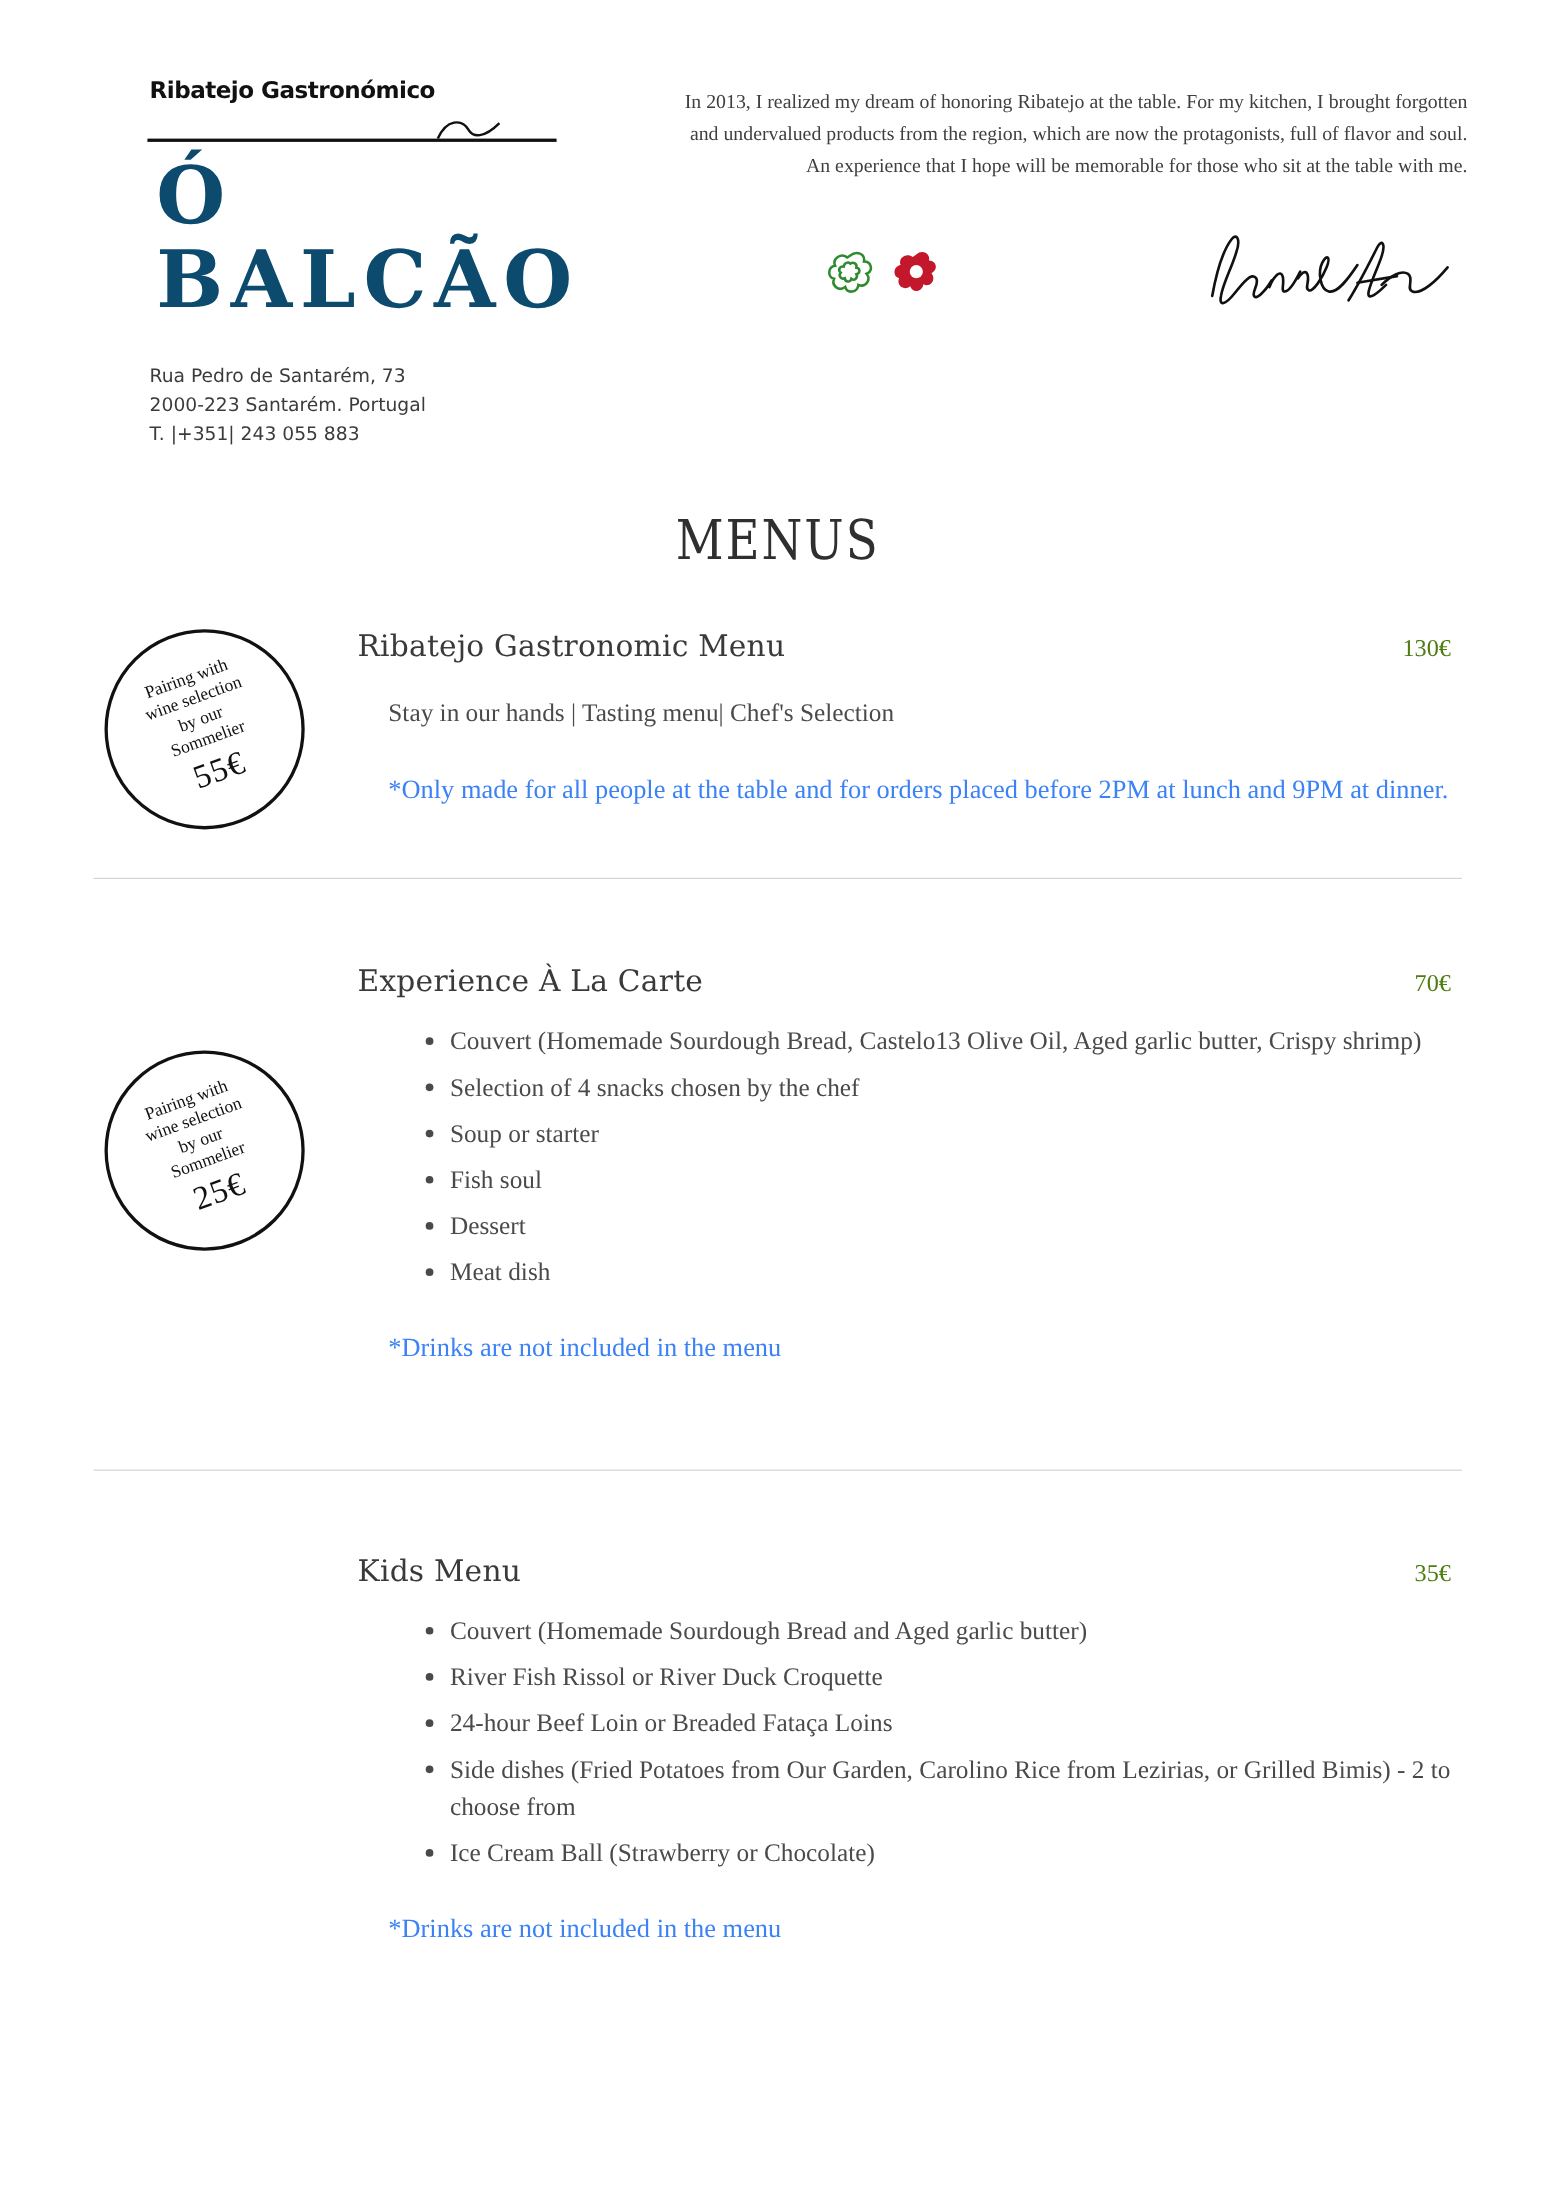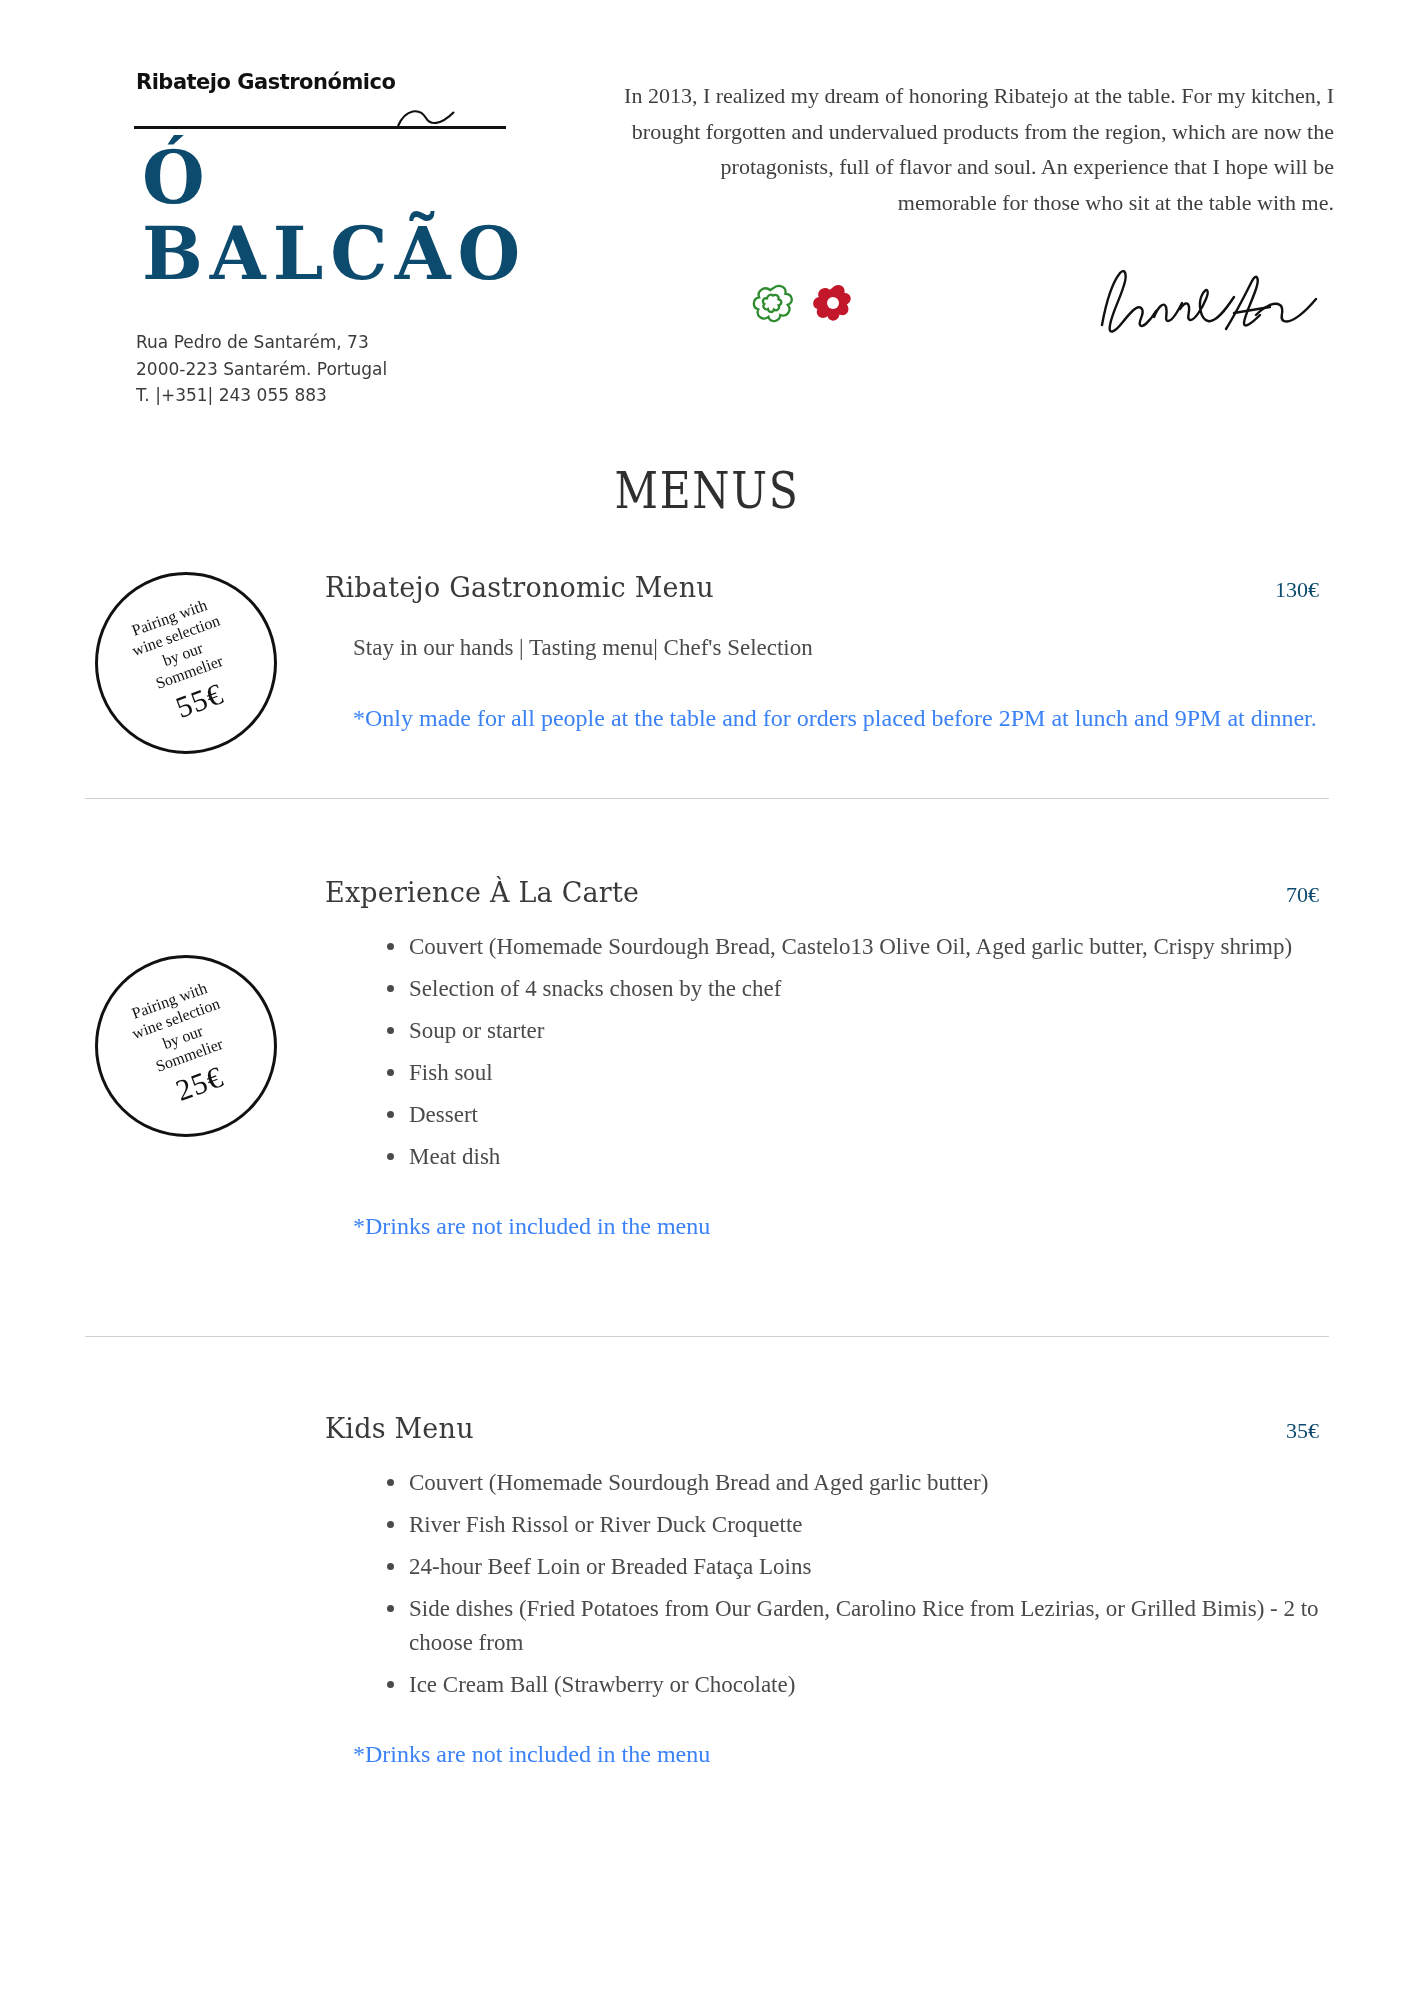--- a/index.html
+++ b/index.html
@@ -78,21 +78,21 @@
     margin-left: 6px;
   }
 
   .intro-block {
     flex: 1;
     padding-left: 70px;
     padding-top: 8px;
   }
   .intro-text {
     text-align: right;
-    font-size: 22px;
+    font-size: 18px;
     line-height: 1.62;
     color: #3f3f3f;
     margin: 0;
   }
   .badges-row {
     display: flex;
     align-items: center;
     justify-content: space-between;
     margin-top: 42px;
     padding-left: 110px;
@@ -182,21 +182,21 @@
   .menu-name {
     font-family: "DejaVu Serif", serif;
     font-weight: normal;
     font-size: 27px;
     color: #3a3a3a;
     margin: 0;
     letter-spacing: 0.2px;
   }
   .menu-price {
     font-size: 22px;
-    color: #0c4a6e;
+    color: #4d7c0f;
     white-space: nowrap;
     padding-left: 30px;
   }
   .sub-line {
     font-size: 23px;
     color: #4a4a4a;
     margin: 28px 0 0 28px;
     line-height: 1.5;
   }
   .note {

